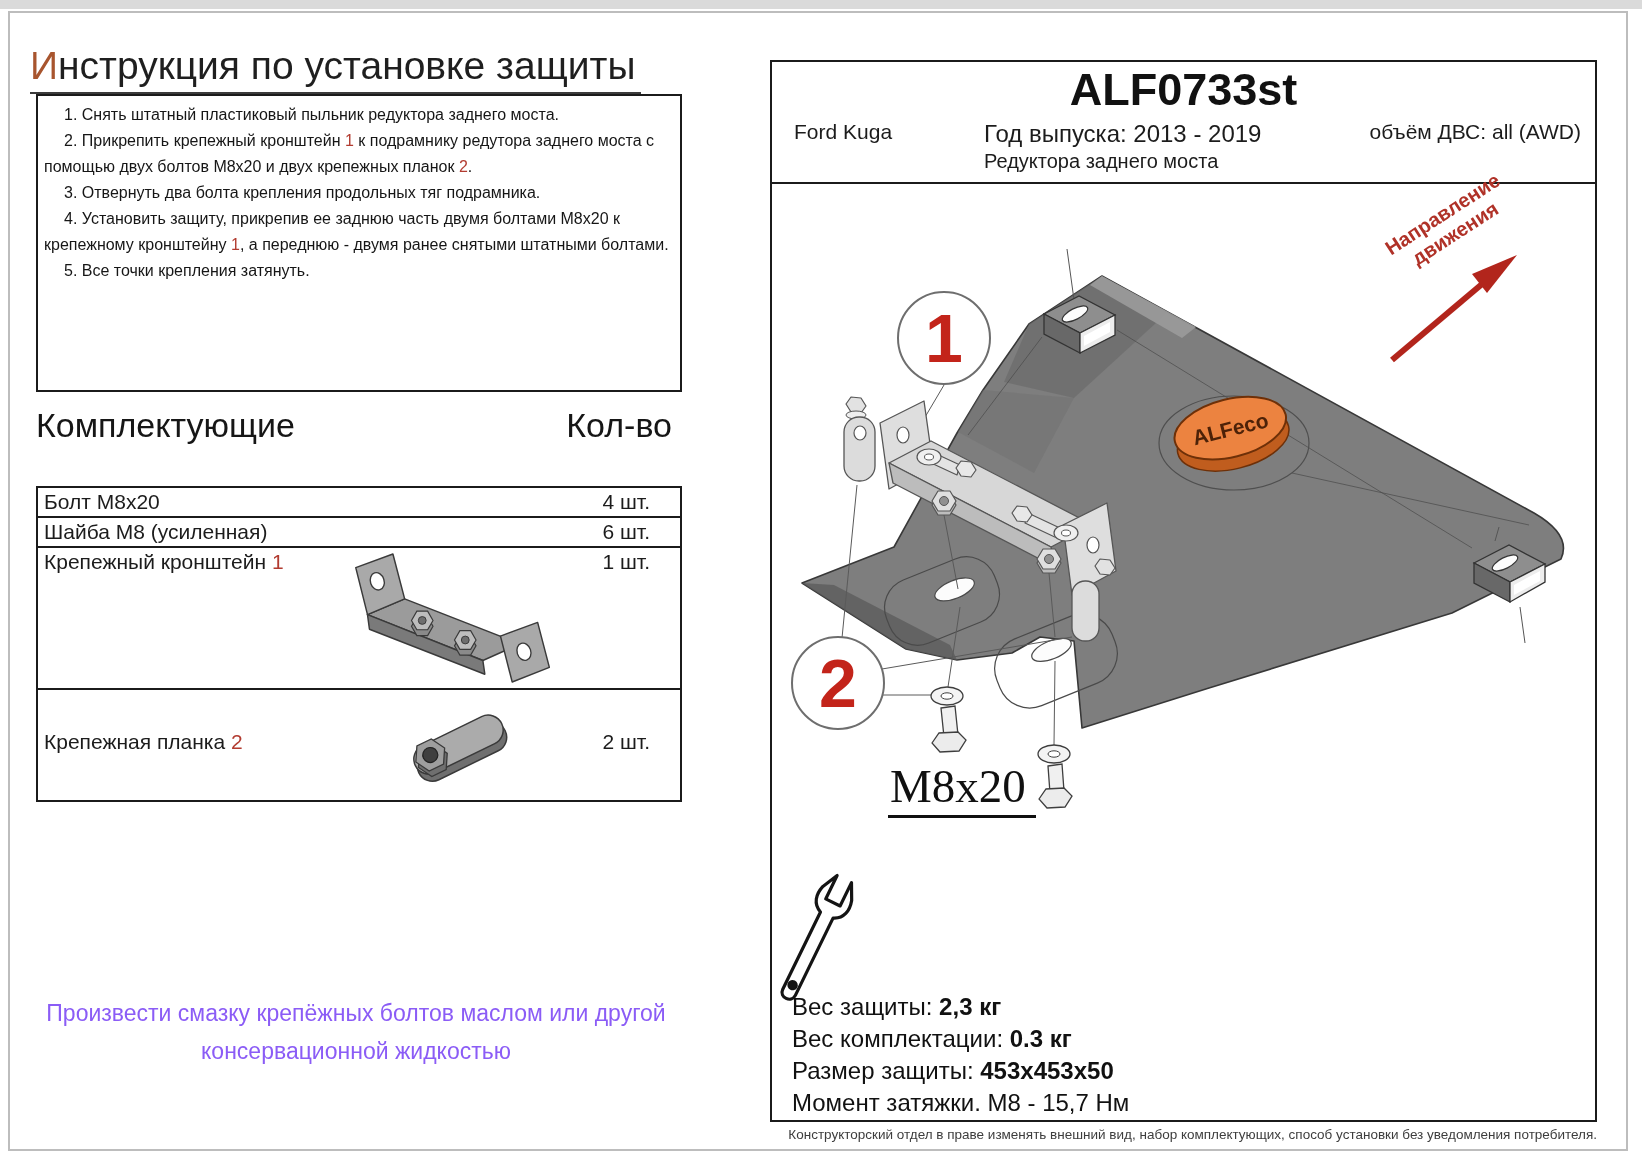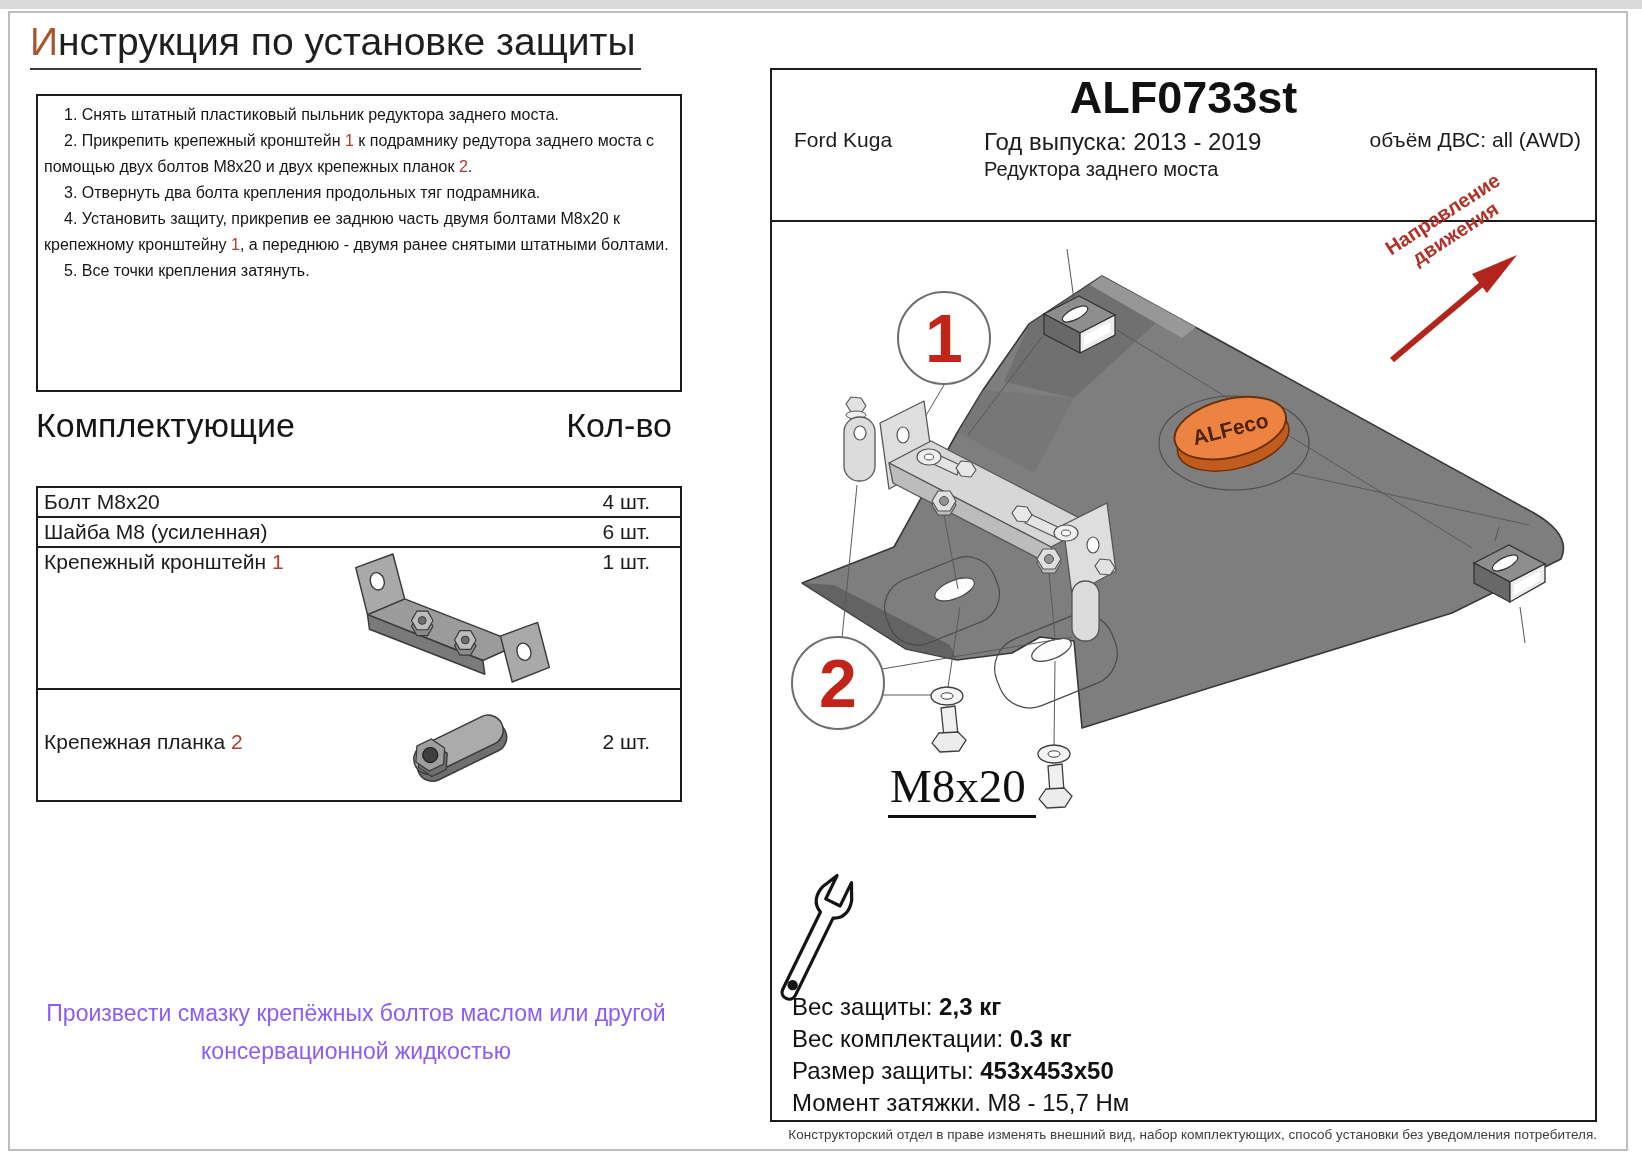--- a/index.html
+++ b/index.html
@@ -2,42 +2,42 @@
 <html><head>
 <meta charset="utf-8">
 <style>
   html,body{margin:0;padding:0;background:#ffffff;}
   body{font-family:"Liberation Sans",sans-serif;color:#1c1c1c;}
   #page{position:relative;width:1642px;height:1168px;background:#fff;overflow:hidden;}
   .topstrip{position:absolute;left:0;top:0;width:1642px;height:9px;background:#dadada;}
   .frame{position:absolute;left:8px;top:11px;width:1620px;height:1140px;border:2px solid #bdbdbd;box-sizing:border-box;}
 
   
-  .title{position:absolute;left:30px;top:20px;font-size:39px;color:#1f1f1f;
+  .title{position:absolute;left:30px;top:44px;font-size:39px;color:#1f1f1f;
          border-bottom:2px solid #3c3c3c;padding:0 6px 4px 0;white-space:nowrap;}
   .title .first{color:#a8552e;}
   .instr-box{position:absolute;left:36px;top:94px;width:646px;height:298px;border:2px solid #1b1b1b;
              box-sizing:border-box;padding:6px 8px 0 6px;font-size:16px;line-height:26px;color:#161616;}
   .instr-box p{margin:0;text-indent:20px;}
   .red-num{color:#b23b30;}
   .comp-head{position:absolute;left:36px;top:406px;width:646px;display:flex;justify-content:space-between;
              font-size:34px;color:#161616;}
   .comp-head .right{padding-right:10px;}
   .ctable{position:absolute;left:36px;top:486px;width:646px;border:2px solid #1b1b1b;box-sizing:border-box;}
   .trow{position:relative;border-bottom:2px solid #1b1b1b;font-size:21px;}
   .trow:last-child{border-bottom:none;}
   .trow .name{position:absolute;left:6px;top:2px;white-space:nowrap;}
   .trow .qty{position:absolute;right:30px;top:2px;}
   .h30{height:28px;} .h28{height:28px;} .h140{height:140px;} .h110{height:110px;}
   .part-fig{position:absolute;}
   .warning{position:absolute;left:40px;top:994px;width:632px;text-align:center;
            font-size:23px;line-height:38px;color:#8b5cf6;}
 
   
-  .hdr-box{position:absolute;left:770px;top:68px;width:827px;height:154px;border:2px solid #1b1b1b;box-sizing:border-box;}
+  .hdr-box{position:absolute;left:770px;top:60px;width:827px;height:124px;border:2px solid #1b1b1b;box-sizing:border-box;}
   .hdr-code{position:absolute;left:0;right:0;top:2px;text-align:center;font-size:45px;font-weight:700;color:#111;}
   .hdr-vehicle{position:absolute;left:22px;top:58px;font-size:21px;}
   .hdr-year{position:absolute;left:212px;top:58px;font-size:24px;}
   .hdr-engine{position:absolute;right:14px;top:58px;font-size:21px;}
   .hdr-sub{position:absolute;left:212px;top:88px;font-size:20px;}
 
   .draw-box{position:absolute;left:770px;top:175px;width:827px;height:947px;border:2px solid #1b1b1b;border-top:none;box-sizing:border-box;}
   .scene{position:absolute;left:0;top:0;}
   .m8-label{position:absolute;left:116px;top:584px;font-family:"Liberation Serif",serif;font-size:47px;color:#101010;
             border-bottom:3px solid #101010;padding:0 10px 2px 2px;}

